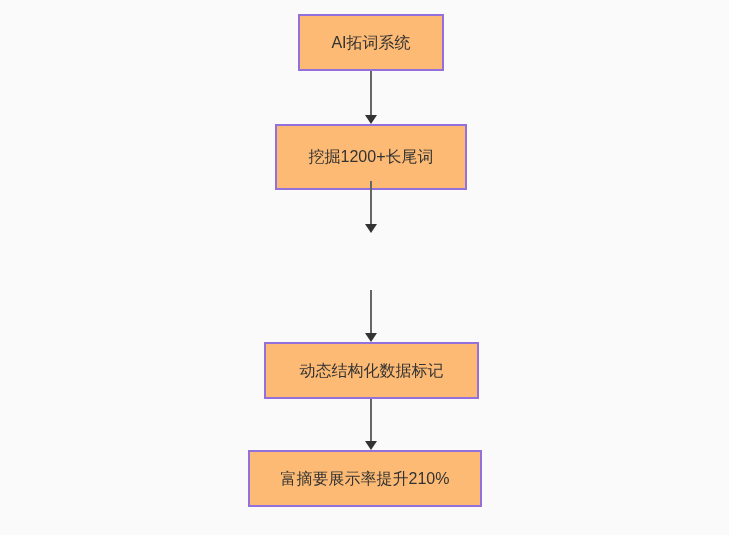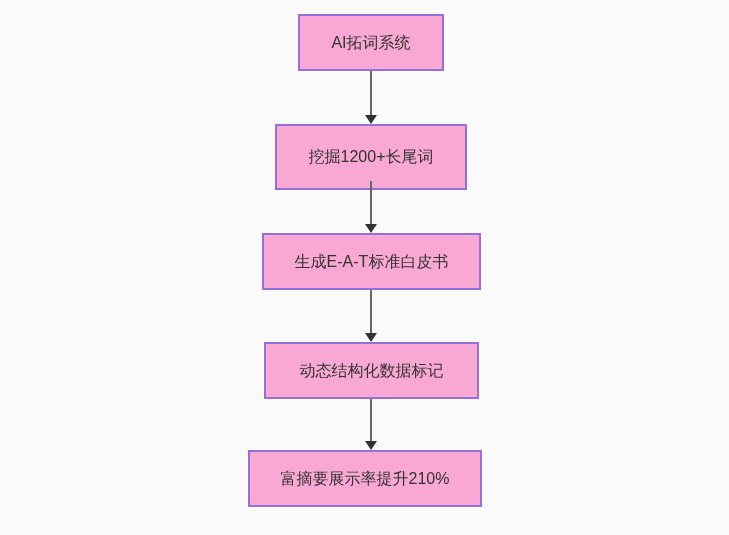--- a/index.html
+++ b/index.html
@@ -11,21 +11,21 @@
   .canvas {
     position: relative;
     width: 729px;
     height: 535px;
     background: #fafafa;
     overflow: hidden;
   }
   .node {
     position: absolute;
     box-sizing: border-box;
-    background: #f9a8d4;
+    background: #fdba74;
     border: 2px solid #9370DB;
     color: #333333;
     font-size: 16px;
     line-height: 1;
     display: flex;
     align-items: center;
     justify-content: center;
     text-align: center;
     white-space: nowrap;
   }
@@ -76,23 +76,20 @@
 
   <div class="node node-2">
     <span>挖掘1200+长尾词</span>
   </div>
 
   <div class="arrow arrow-2">
     <div class="line"></div>
     <div class="head"></div>
   </div>
 
-  <div class="node node-3">
-    <span>生成E-A-T标准白皮书</span>
-  </div>
 
   <div class="arrow arrow-3">
     <div class="line"></div>
     <div class="head"></div>
   </div>
 
   <div class="node node-4">
     <span>动态结构化数据标记</span>
   </div>
 

